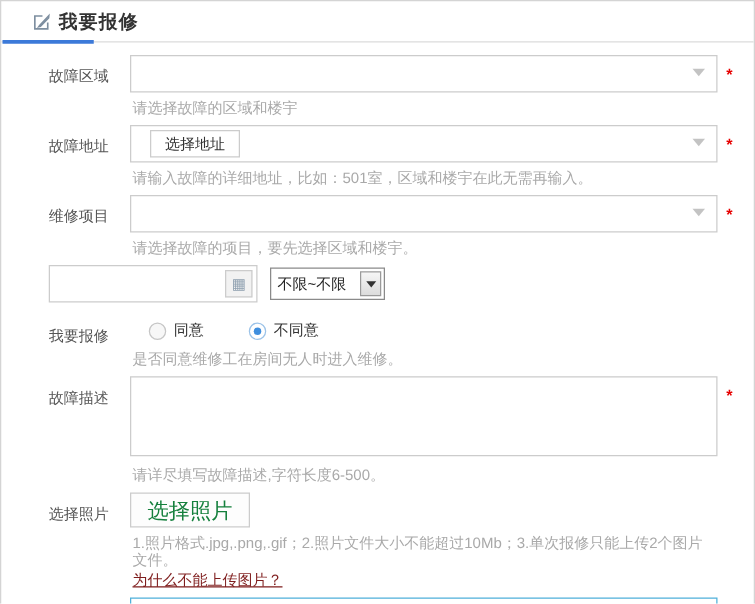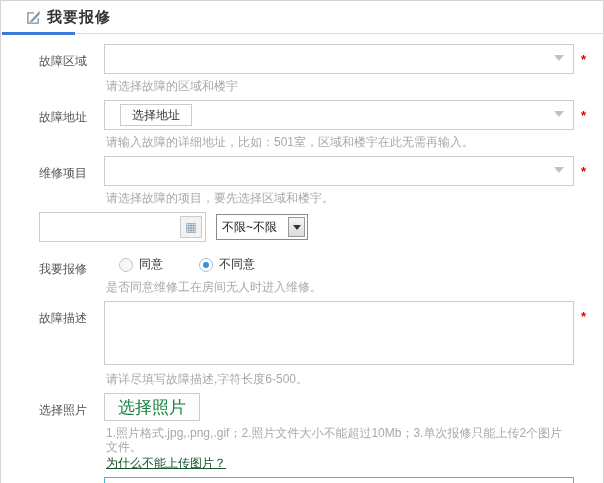--- a/index.html
+++ b/index.html
@@ -78,21 +78,21 @@
   }
   .radio-label { font-size:12px; color:#333; margin-left:6px; }
   textarea.desc {
     width:100%; height:64px; border:1px solid #ccc; resize:none;
     font-family:"Liberation Sans","DejaVu Sans",sans-serif; font-size:12px; padding:4px;
   }
   .photo-btn {
     height:28px; padding:0 13px; border:1px solid #ccc; background:#fdfdfd;
     font-size:17px; color:#15803d; cursor:pointer;
   }
-  .link { color:#14532d; text-decoration:underline; cursor:pointer; }
+  .link { color:#7f1d1d; text-decoration:underline; cursor:pointer; }
   .hint .link { font-size:12px; }
   input.phone {
     width:100%; height:30px; border:1px solid #4fb0da; outline:none;
     font-size:13px; padding:0 6px; color:#333;
   }
 </style>
 </head>
 <body>
 
 <div class="page">

